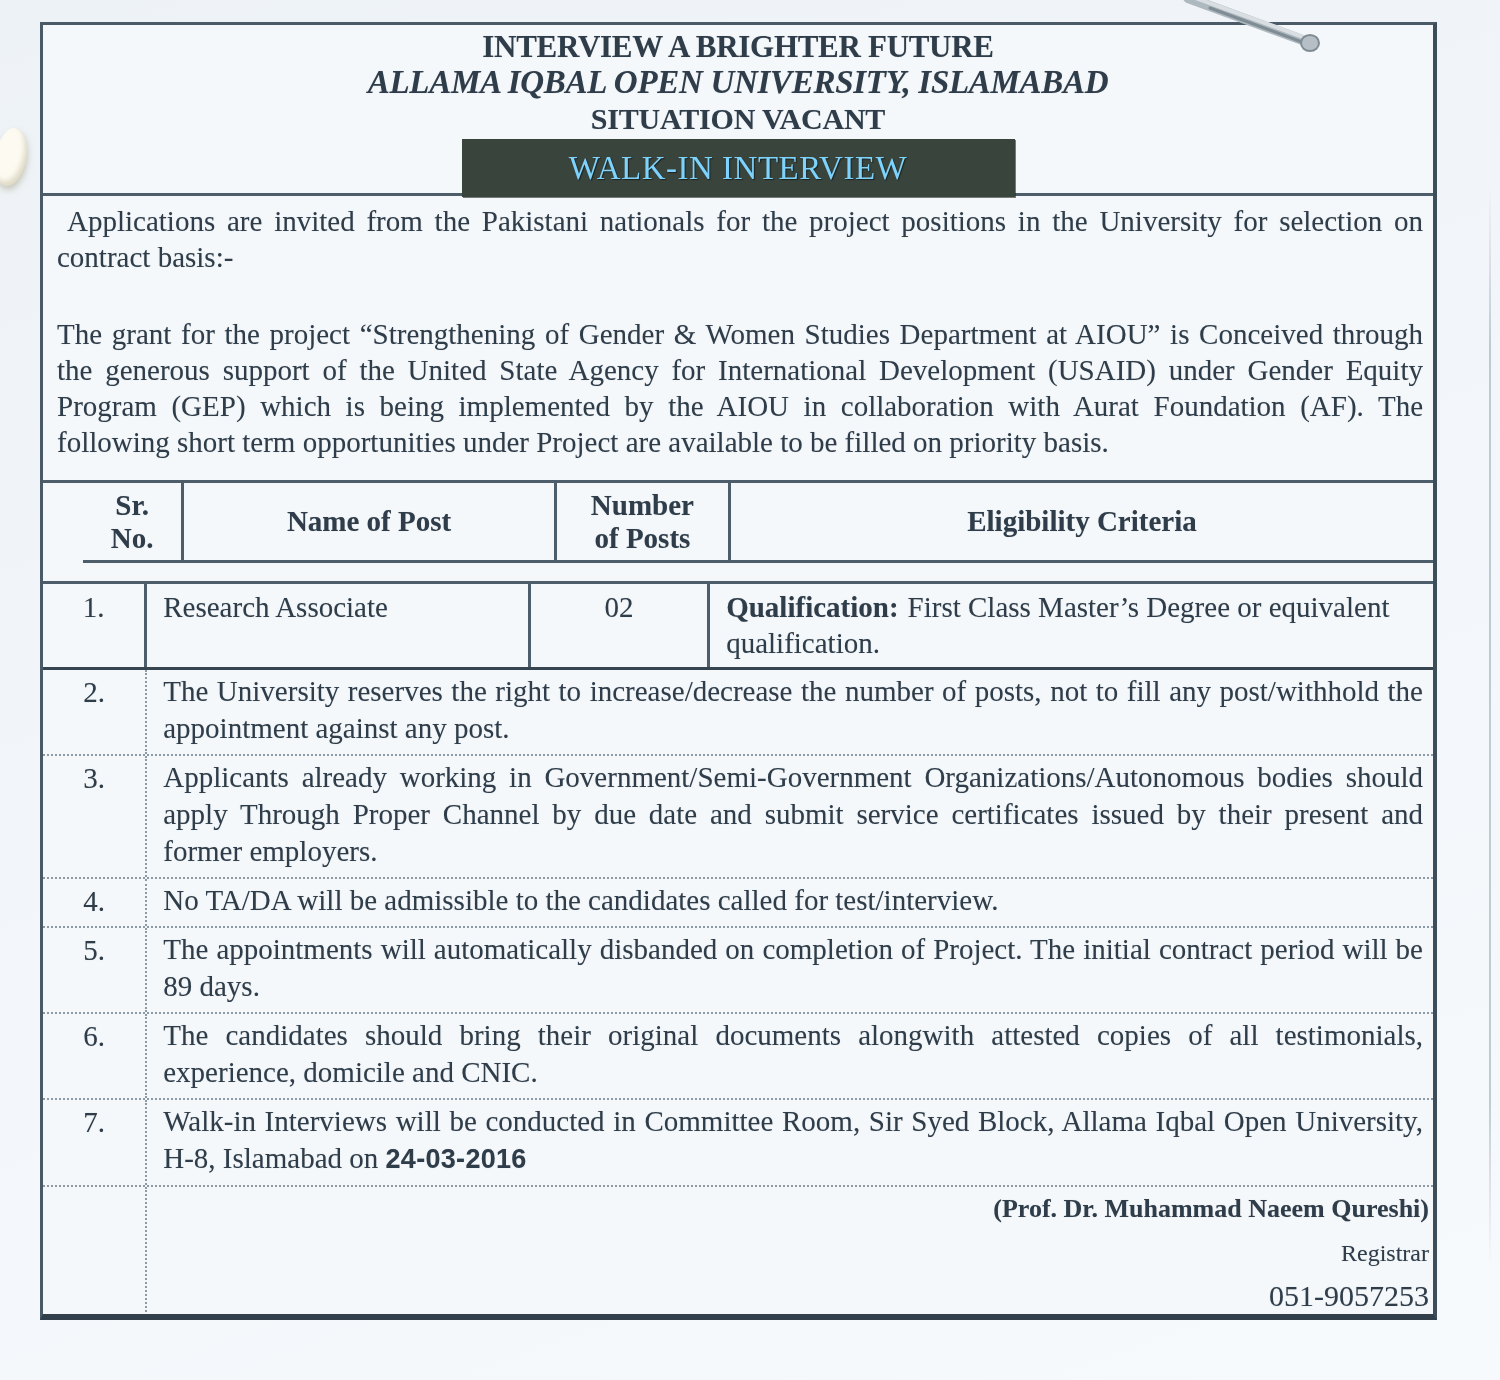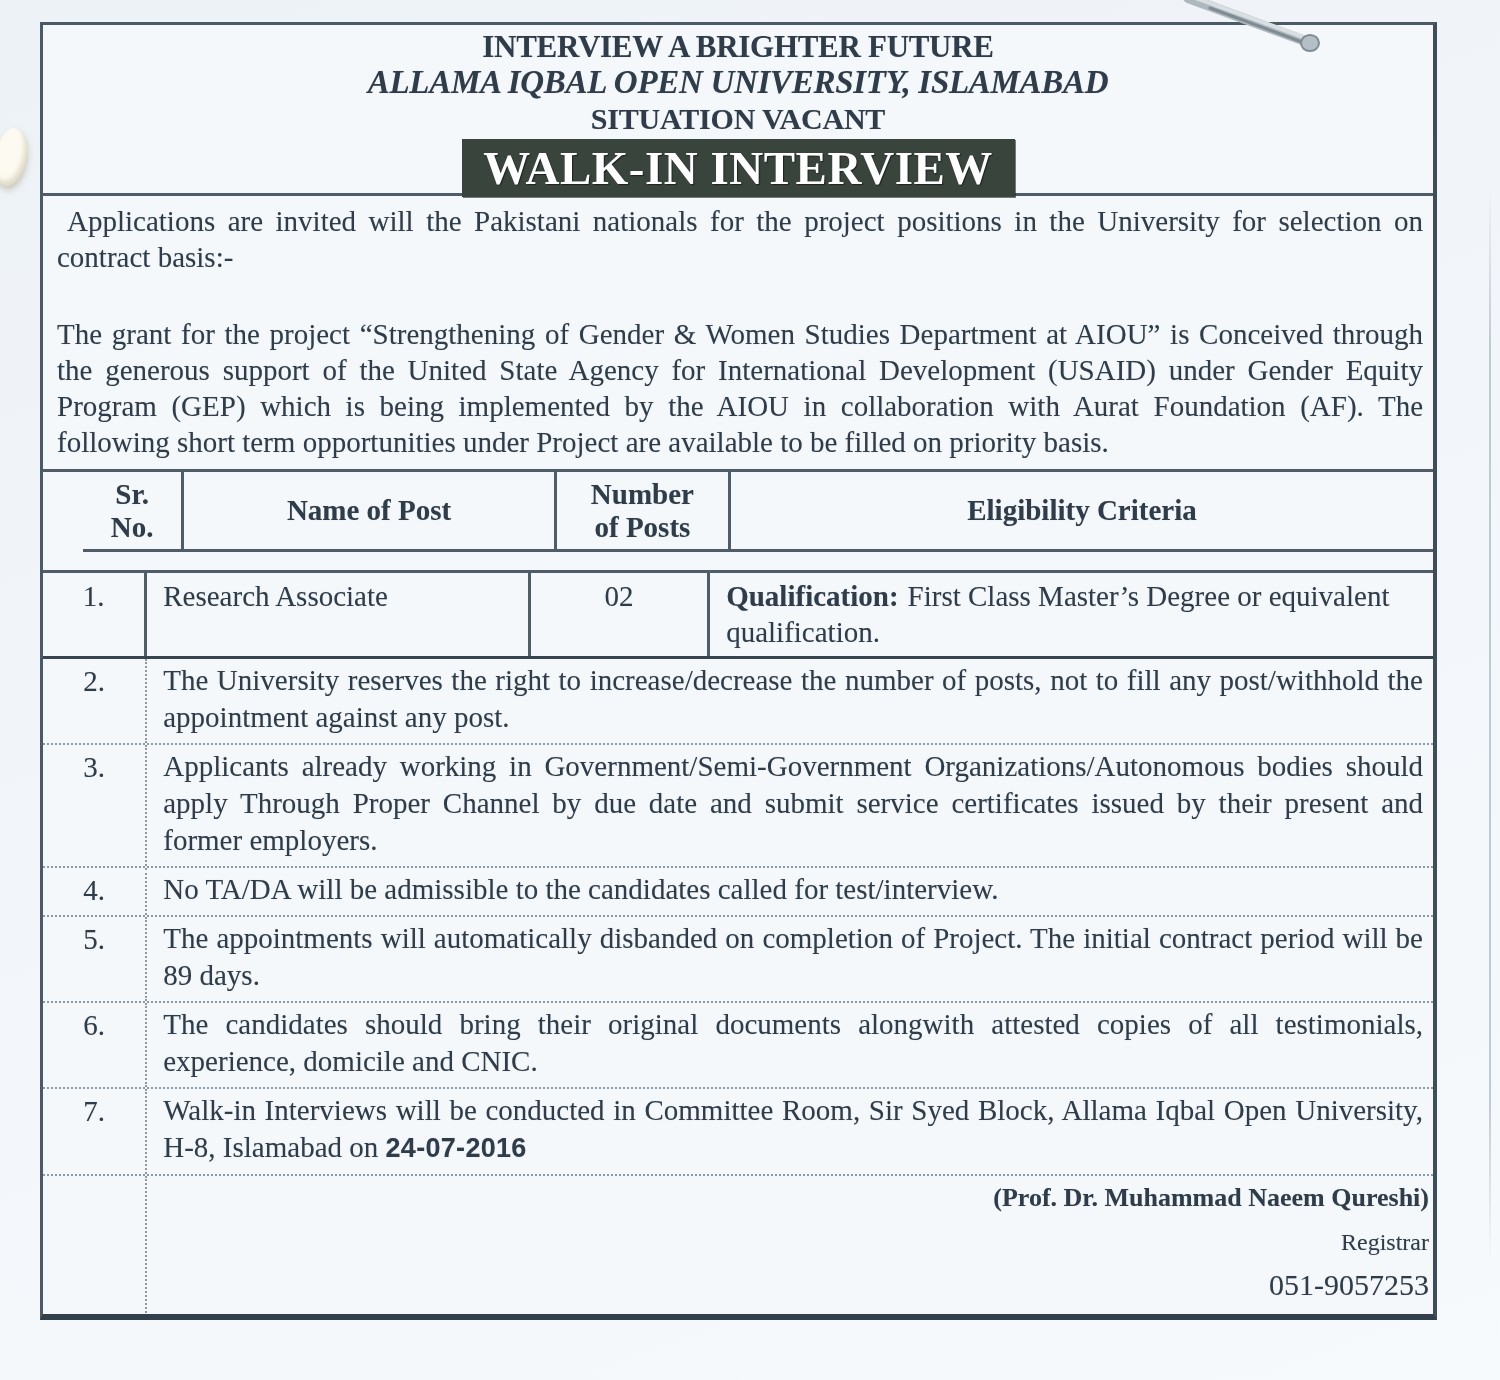--- a/index.html
+++ b/index.html
@@ -40,27 +40,27 @@
   .mast-line3{ font-size:30px; font-weight:bold; letter-spacing:-0.2px; line-height:34px; }
   .banner{
     position:relative; z-index:2;
     display:block; margin:3px auto -4px auto;
     width:553px; height:58px;
     background:var(--banner);
     box-shadow:1px 1px 0 rgba(30,40,36,0.6);
     display:flex; align-items:center; justify-content:center;
   }
   .banner span{
-    color:#ffffff; font-size:47px; font-weight:bold; letter-spacing:0.5px;
+    color:#7dd3fc; font-size:33px; font-weight:normal; letter-spacing:0.5px;
     line-height:56px; text-shadow:1px 1px 1px rgba(0,0,0,0.5);
   }
   
   .para{ font-size:29px; line-height:36px; text-align:justify; padding:0 10px 0 14px; }
   .intro{ margin-top:7px; text-indent:10px; }
-  .grant{ margin-top:41px; margin-bottom:5px; }
+  .grant{ margin-top:41px; margin-bottom:16px; }
   
   .table{ flex:1; display:flex; flex-direction:column; border-top:3px solid var(--line); margin-top:4px; }
   .hdr-row{
     display:grid; grid-template-columns:7.5% 27.6% 12.9% auto;
     border-bottom:3px solid var(--line); min-height:80px;margin-left:40px;
   }
   .hdr-row .th{
     display:flex; align-items:center; justify-content:center; text-align:center;
     font-weight:bold; font-size:29px; line-height:33px; white-space:pre-line;
     border-right:3px solid var(--line); padding:4px 2px;
@@ -126,21 +126,21 @@
 
   <div class="masthead">
     <div class="mast-line1">INTERVIEW A BRIGHTER FUTURE</div>
     <div class="mast-line2">ALLAMA IQBAL OPEN UNIVERSITY, ISLAMABAD</div>
     <div class="mast-line3">SITUATION VACANT</div>
     <div class="banner">
       <span>WALK-IN INTERVIEW</span>
     </div>
   </div>
 
-  <div class="para intro">Applications are invited will the Pakistani nationals for the project positions in the University for selection on contract basis:-</div>
+  <div class="para intro">Applications are invited from the Pakistani nationals for the project positions in the University for selection on contract basis:-</div>
 
   <div class="para grant">The grant for the project “Strengthening of Gender &amp; Women Studies Department at AIOU” is Conceived through the generous support of the United State Agency for International Development (USAID) under Gender Equity Program (GEP) which is being implemented by the AIOU in collaboration with Aurat Foundation (AF). The following short term opportunities under Project are available to be filled on priority basis.</div>
 
   <div class="table">
 
     <div class="hdr-row">
       <div class="th">Sr.
 No.</div>
       <div class="th">Name of Post</div>
       <div class="th">Number
@@ -180,21 +180,21 @@
     </div>
 
     <div class="note-row">
       <div class="sr">6.</div>
       <div class="note-text">The candidates should bring their original documents alongwith attested copies of all testimonials, experience, domicile and CNIC.</div>
     </div>
 
     <div class="note-row">
       <div class="sr">7.</div>
       <div class="note-text">
-        <span>Walk-in Interviews will be conducted in Committee Room, Sir Syed Block, Allama Iqbal Open University, H-8, Islamabad on </span><span class="date-bold">24-07-2016</span>
+        <span>Walk-in Interviews will be conducted in Committee Room, Sir Syed Block, Allama Iqbal Open University, H-8, Islamabad on </span><span class="date-bold">24-03-2016</span>
       </div>
     </div>
 
     <div class="sig-row">
       <div class="sr-spacer"></div>
       <div class="sig-block">
         <div class="sig-name">(Prof. Dr. Muhammad Naeem Qureshi)</div>
         <div class="sig-title">Registrar</div>
         <div class="sig-phone">051-9057253</div>
       </div>

